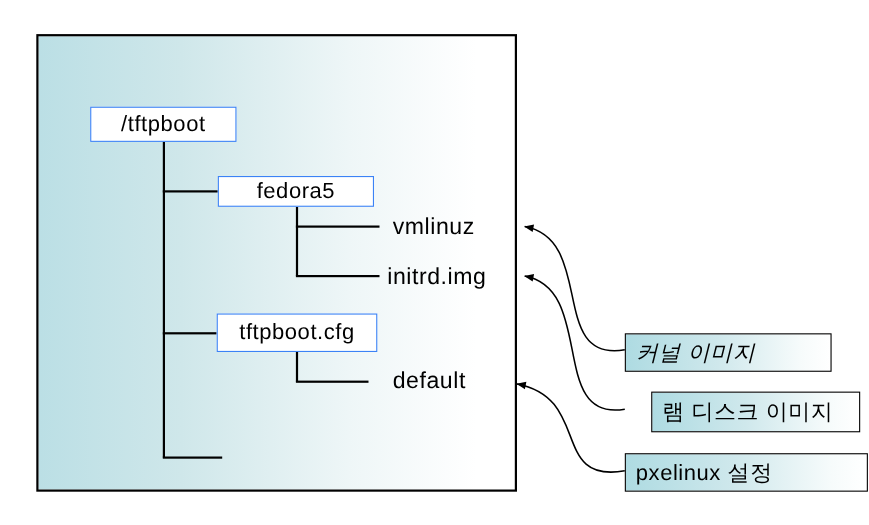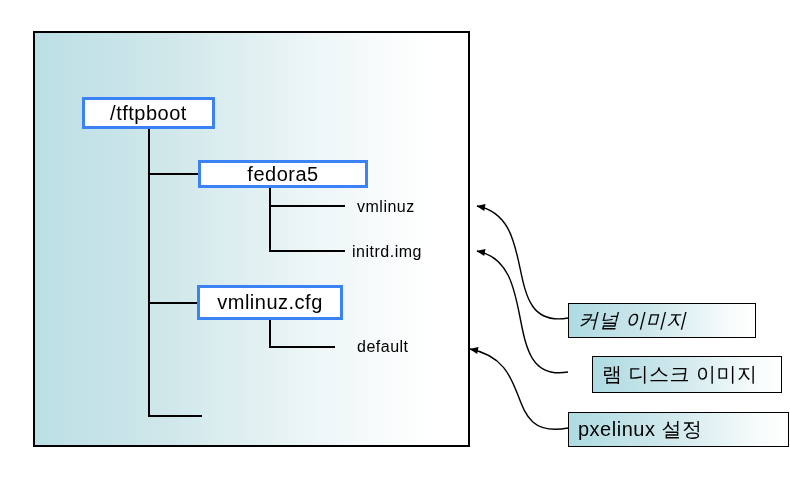--- a/index.html
+++ b/index.html
@@ -7,26 +7,26 @@
     position:relative; width:790px; height:477px; background:#ffffff;
     font-family:"Liberation Sans","DejaVu Sans",sans-serif; color:#000;
     overflow:hidden;
   }
   .bigbox {
     position:absolute; left:33px; top:31px; width:437px; height:416px;
     box-sizing:border-box; border:2px solid #000;
     background:linear-gradient(90deg,#bbdfe5 0%,#cfe7ea 30%,#eef6f7 65%,#ffffff 92%);
   }
   .node {
-    position:absolute; box-sizing:border-box; border:3px solid #3b82f6;
+    position:absolute; box-sizing:border-box; border:1px solid #3b82f6;
     background:#ffffff; display:flex; align-items:center; justify-content:center;
     font-size:20px; letter-spacing:0.5px; white-space:nowrap;
   }
   .filetext {
-    position:absolute; font-size:16px; letter-spacing:0.5px; white-space:nowrap;
+    position:absolute; font-size:21px; letter-spacing:0.5px; white-space:nowrap;
     line-height:24px;
   }
   .tline { position:absolute; background:#000; }
   .callout {
     position:absolute; box-sizing:border-box; border:1px solid #000;
     background:linear-gradient(90deg,#aedbe2 0%,#cfe8ec 45%,#f6fbfb 85%,#ffffff 100%);
     display:flex; align-items:center; padding-left:9px;
     font-size:20px; letter-spacing:0.5px; white-space:nowrap;
   }
   .arrows { position:absolute; left:0; top:0; pointer-events:none; }
@@ -43,22 +43,22 @@
   <div class="tline" style="left:148px; top:173px; width:50px; height:1.5px;"></div>
   <div class="tline" style="left:148px; top:302px; width:49px; height:1.5px;"></div>
   <div class="tline" style="left:148px; top:415px; width:54px; height:1.5px;"></div>
   <div class="tline" style="left:269px; top:188px; width:1.5px; height:63px;"></div>
   <div class="tline" style="left:269px; top:205px; width:76px; height:1.5px;"></div>
   <div class="tline" style="left:269px; top:250px; width:76px; height:1.5px;"></div>
   <div class="tline" style="left:269px; top:319px; width:1.5px; height:28px;"></div>
   <div class="tline" style="left:269px; top:346px; width:66px; height:1.5px;"></div>
 
   <div class="node" style="left:82px; top:97px; width:133px; height:32px;">/tftpboot</div>
-  <div class="node" style="left:198px; top:160px; width:170px; height:28px;">fedora5</div>
-  <div class="node" style="left:197px; top:285px; width:146px; height:35px;">vmlinuz.cfg</div>
+  <div class="node" style="left:198px; top:160px; width:142px; height:28px;">fedora5</div>
+  <div class="node" style="left:197px; top:285px; width:146px; height:35px;">tftpboot.cfg</div>
 
   <div class="filetext" style="left:357px; top:195px;">vmlinuz</div>
   <div class="filetext" style="left:352px; top:240px;">initrd.img</div>
   <div class="filetext" style="left:357px; top:335px;">default</div>
 
   <div class="callout" style="left:568px; top:303px; width:188px; height:35px;font-style:italic;">커널 이미지</div>
   <div class="callout" style="left:592px; top:356px; width:190px; height:37px;">램 디스크 이미지</div>
   <div class="callout" style="left:568px; top:412px; width:221px; height:35px;">pxelinux 설정</div>
 
   <svg class="arrows" width="790" height="477" viewBox="0 0 790 477">

